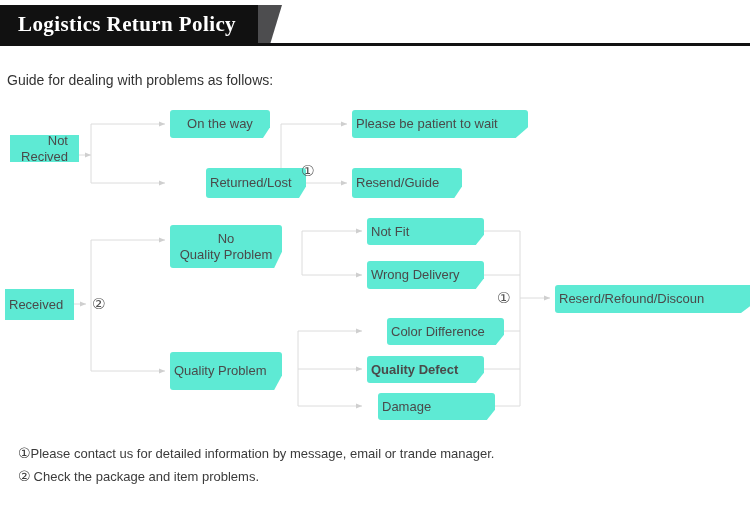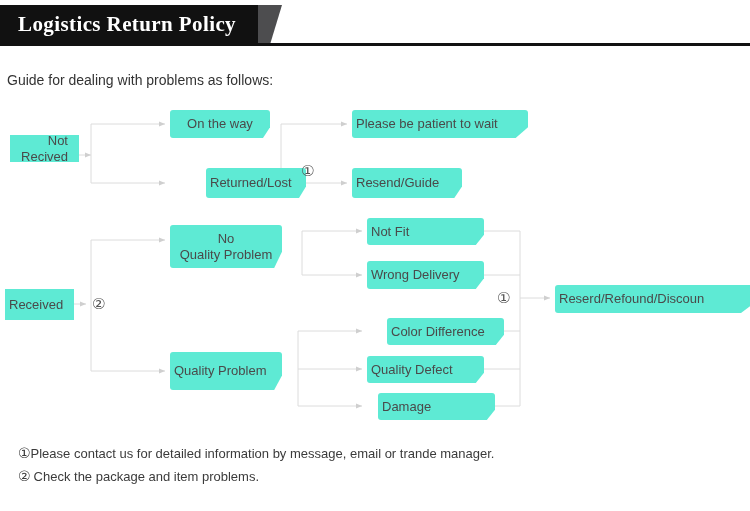--- a/index.html
+++ b/index.html
@@ -210,21 +210,21 @@
 Quality Problem</div>
 
 <div class="node bevel left-align" style="left:170px; top:352px; width:112px; height:38px;">Quality Problem</div>
 
 <div class="node bevel left-align" style="left:367px; top:218px; width:117px; height:27px;">Not Fit</div>
 
 <div class="node bevel left-align" style="left:367px; top:261px; width:117px; height:28px;">Wrong Delivery</div>
 
 <div class="node bevel left-align" style="left:367px; top:318px; width:117px; height:27px;margin-left:20px;">Color Difference</div>
 
-<div class="node bevel left-align" style="left:367px; top:356px; width:117px; height:27px;">Quality Defect</div>
+<div class="node bevel left-align" style="left:367px; top:356px; width:117px; height:27px;font-weight:bold;">Quality Defect</div>
 
 <div class="node bevel left-align" style="left:378px; top:393px; width:117px; height:27px;">Damage</div>
 
 <div class="circ" style="left:497px; top:290px;">①</div>
 
 <div class="node bevel left-align" style="left:555px; top:285px; width:200px; height:28px;">Reserd/Refound/Discoun</div>
 
 <div class="note" style="left:18px; top:445px;">
   <span class="marker">①</span><span>Please contact us for detailed information by message, email or trande manager.</span>
 </div>

